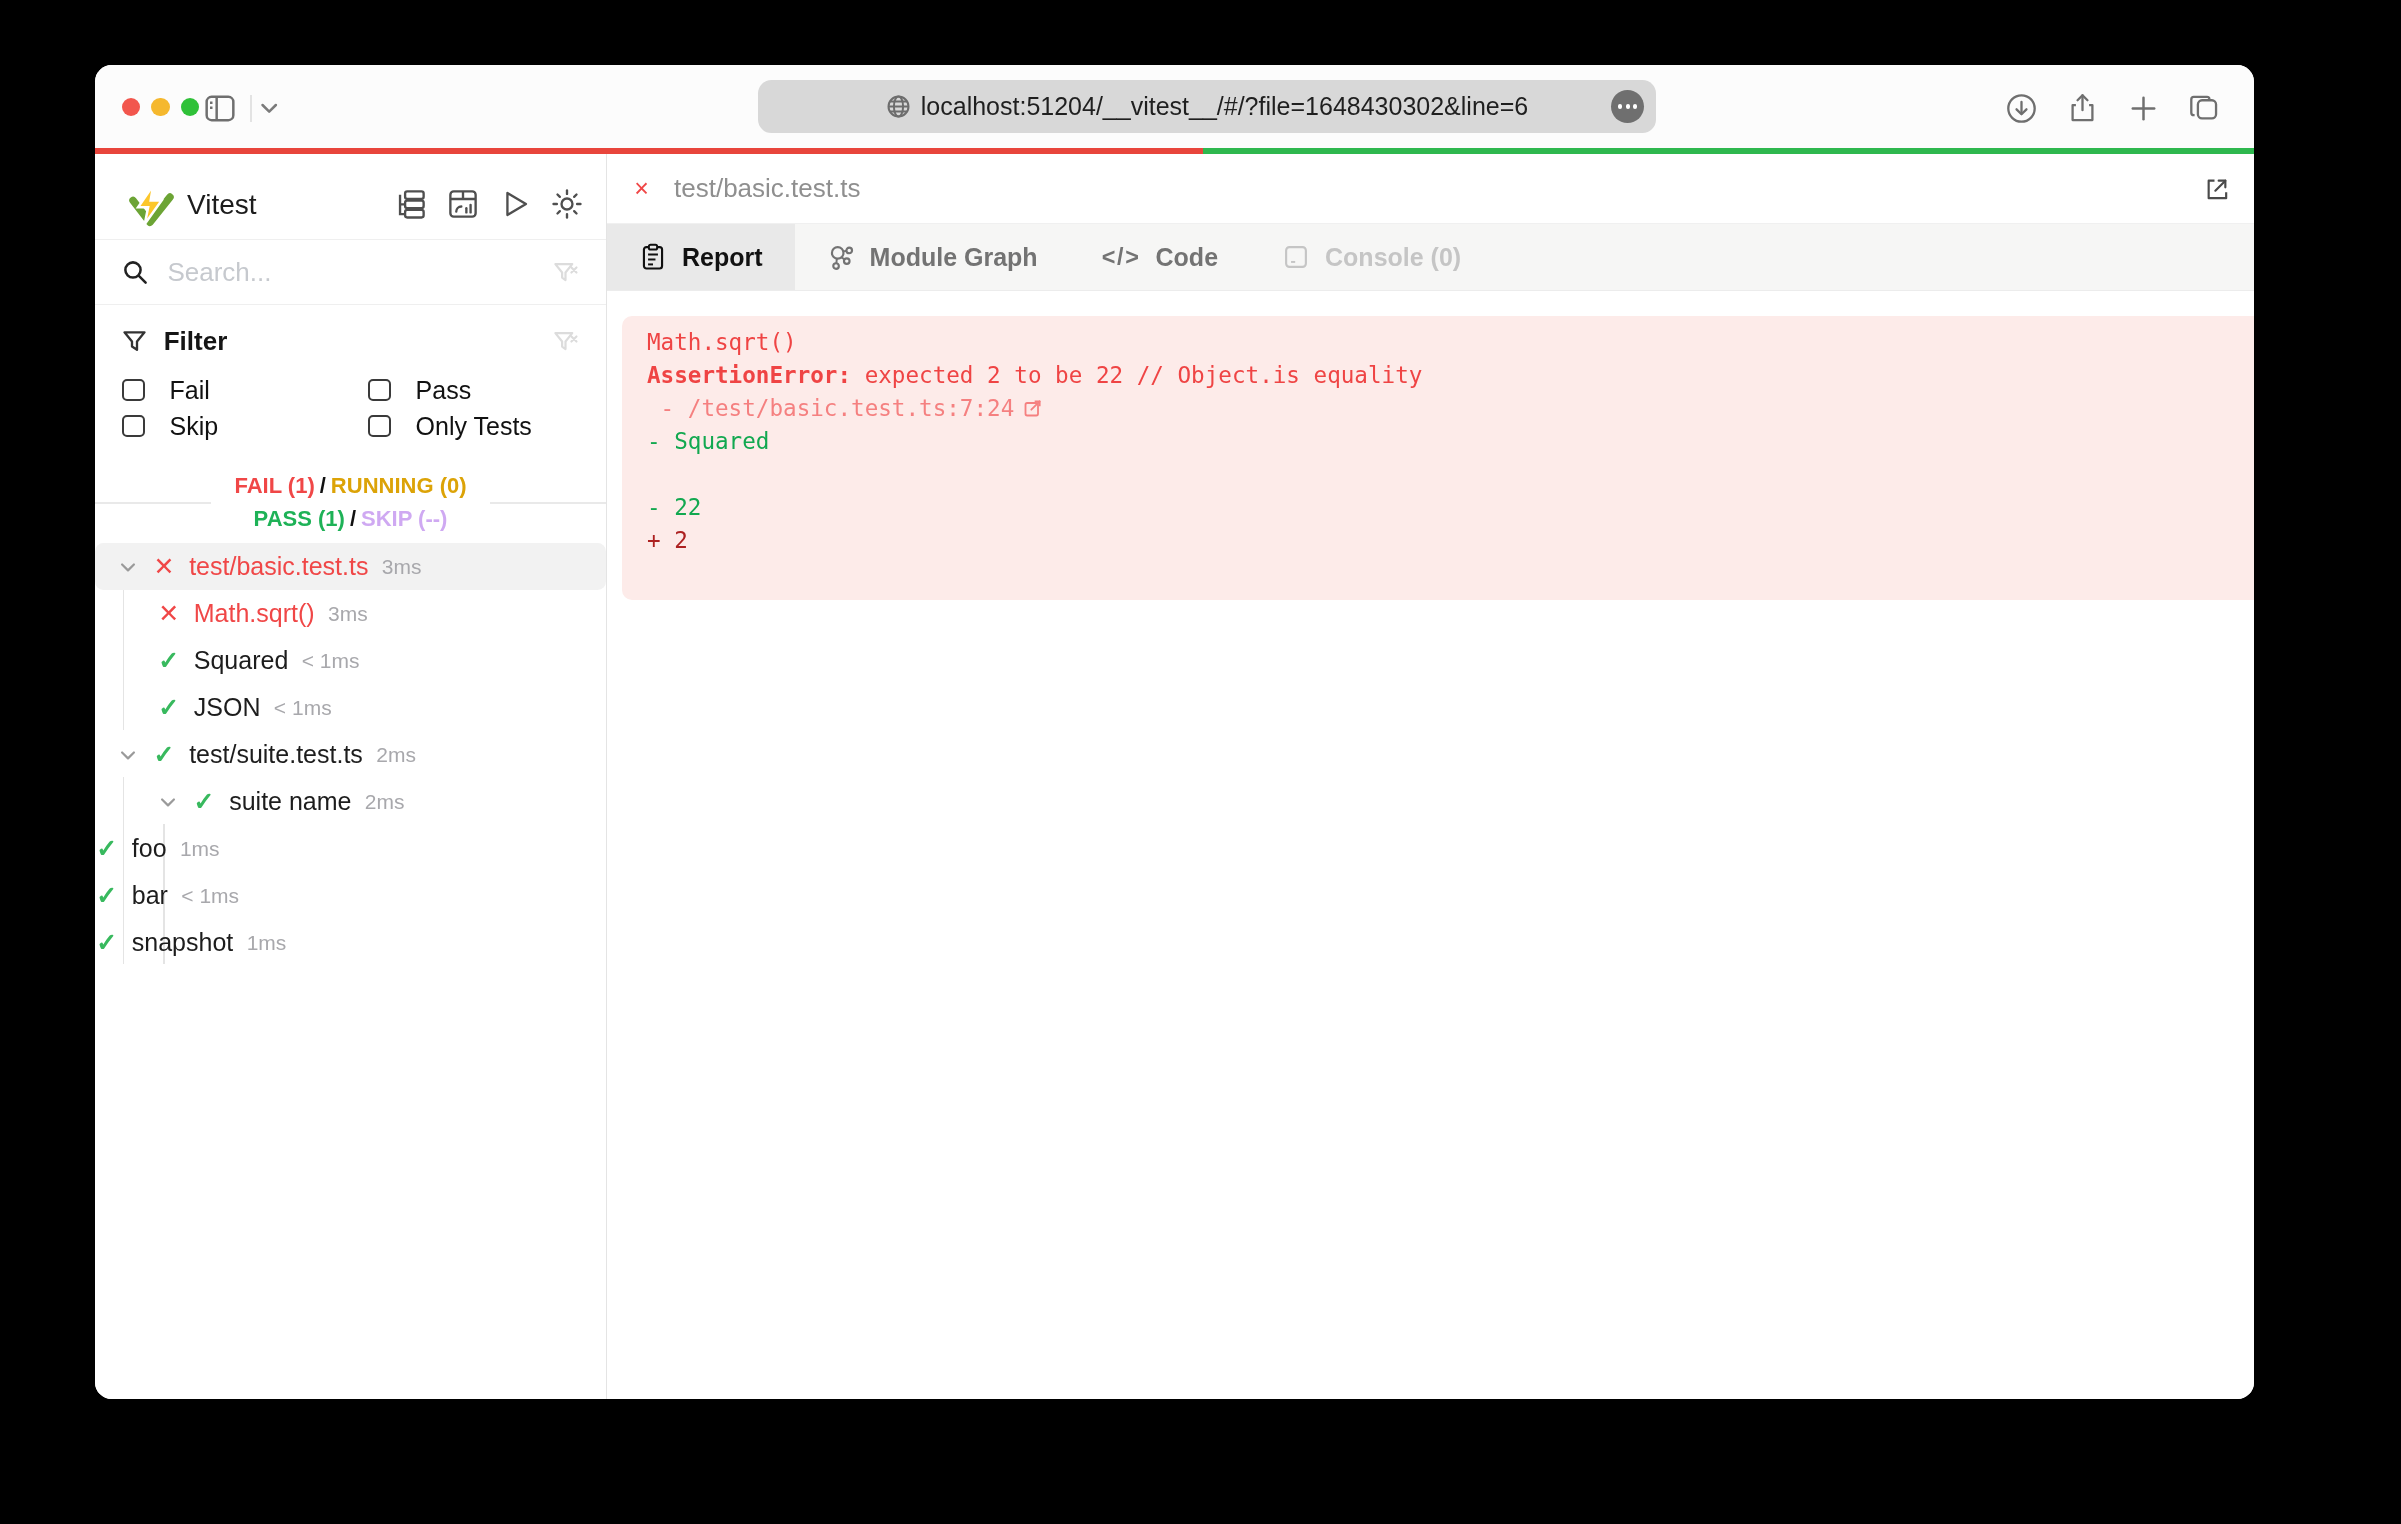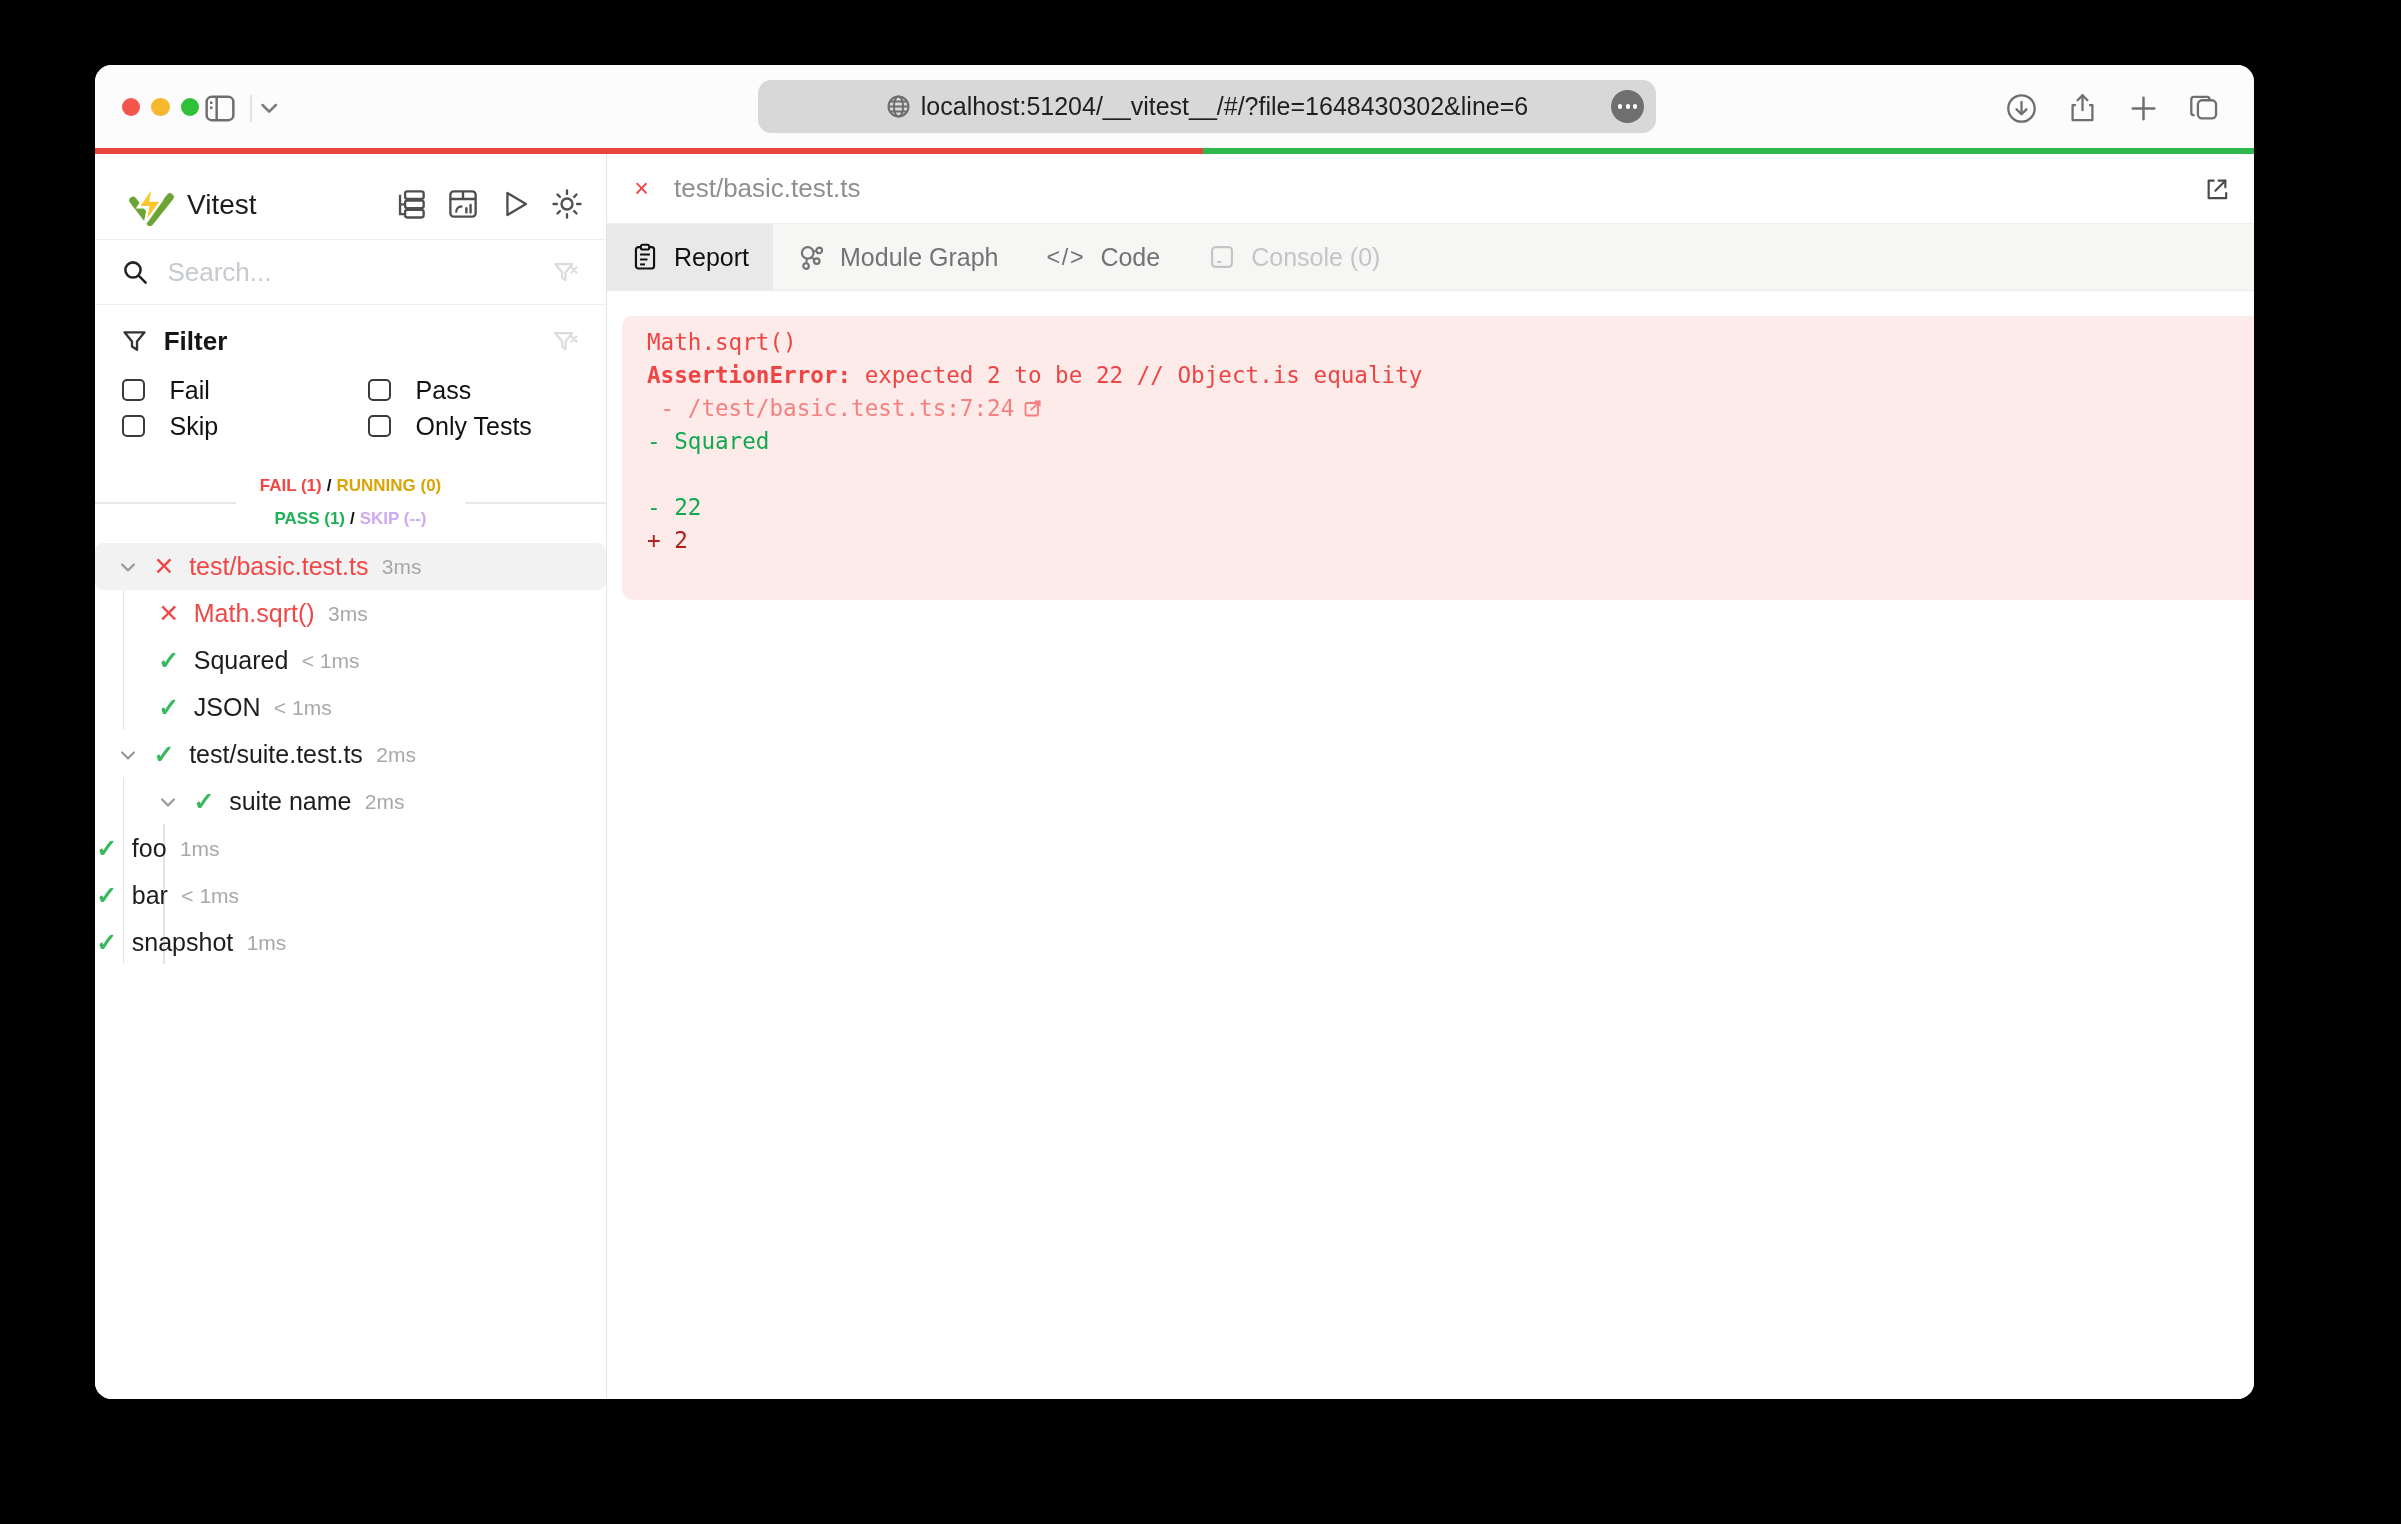--- a/index.html
+++ b/index.html
@@ -68,21 +68,21 @@
   .filter-title-row .filter-clear { margin-left:auto; }
   .filter-grid { display:grid; grid-template-columns:239px 1fr; row-gap:23.4px; margin-top:14px;gap:7px; }
   .cb-opt { display:flex; align-items:center; gap:25px; }
   .cb { width:22.6px; height:22.6px; border:2.5px solid #3a3a3a; border-radius:5px; background:#fff; }
   .cb-label { font-size:25px; color:#111; }
 
   
   .summary-wrap { position:absolute; left:0; right:0; top:315px; text-align:center; }
   .summary-divider { position:absolute; top:33px; left:0; right:0; height:1.7px; background:#e9e9e9; }
   .summary-inner { position:relative; display:inline-block; background:#fff; padding:0 23.4px; }
-  .summary-line { height:33px; line-height:33px; font-size:17px; font-weight:700; }
+  .summary-line { height:33px; line-height:33px; font-size:22px; font-weight:700; }
   .s-fail { color:#f04747; } .s-running { color:#dca307; }
   .s-pass { color:#1eb257; } .s-skip { color:#cfa9f2; }
   .s-sep { color:#111; padding:0 5px; }
 
   
   .tree { position:absolute; top:389px; left:0; right:0; bottom:0; }
   .row { height:47px; display:flex; align-items:center; gap:13.4px; position:relative; }
   .row.d0 { padding-left:22px; } .row.d1 { padding-left:62px; } .row.d2 { }
   .row.selected { background:#f2f2f2; border-radius:8.4px; }
   .chev { width:22px; height:22px; color:#9a9a9a; flex:0 0 auto; }
@@ -100,21 +100,21 @@
   
   .file-header { height:70px; border-bottom:1.7px solid #f0f0f0; display:flex; align-items:center;
                  padding:0 22px; gap:20px; }
   .file-close { font-size:25px; color:#f04747; width:25px; text-align:center; }
   .file-label { font-size:26px; color:#8f8f8f; }
   .ext-open { margin-left:auto; width:30px; height:30px; color:#4a4a4a; }
 
   
   .tabbar { height:67px; background:#f6f6f5; display:flex; align-items:stretch;
             border-bottom:1.7px solid #ececec; }
-  .tab { display:flex; align-items:center; gap:15px; padding:0 24px; font-size:25px; color:#737373; }
+  .tab { display:flex; align-items:center; gap:15px; padding:0 32px; font-size:25px; color:#737373;font-weight:bold; }
   .tab.active { background:#e9e9e9; color:#111; }
   .tab.disabled { color:#c5c5c5; }
   .tab .ticon { width:28px; height:28px; }
   .code-glyph { font-size:23.4px; letter-spacing:1.7px; }
 
   
   .report-panel { position:absolute; left:15px; top:162px; width:1672px; height:284px;
                   background:#fdebe9; border-radius:10px; padding:10px 25px 6.7px;
                   font-family:"DejaVu Sans Mono", monospace; font-size:22.6px; line-height:33px; }
   .rp-line { height:33px; white-space:pre; }

